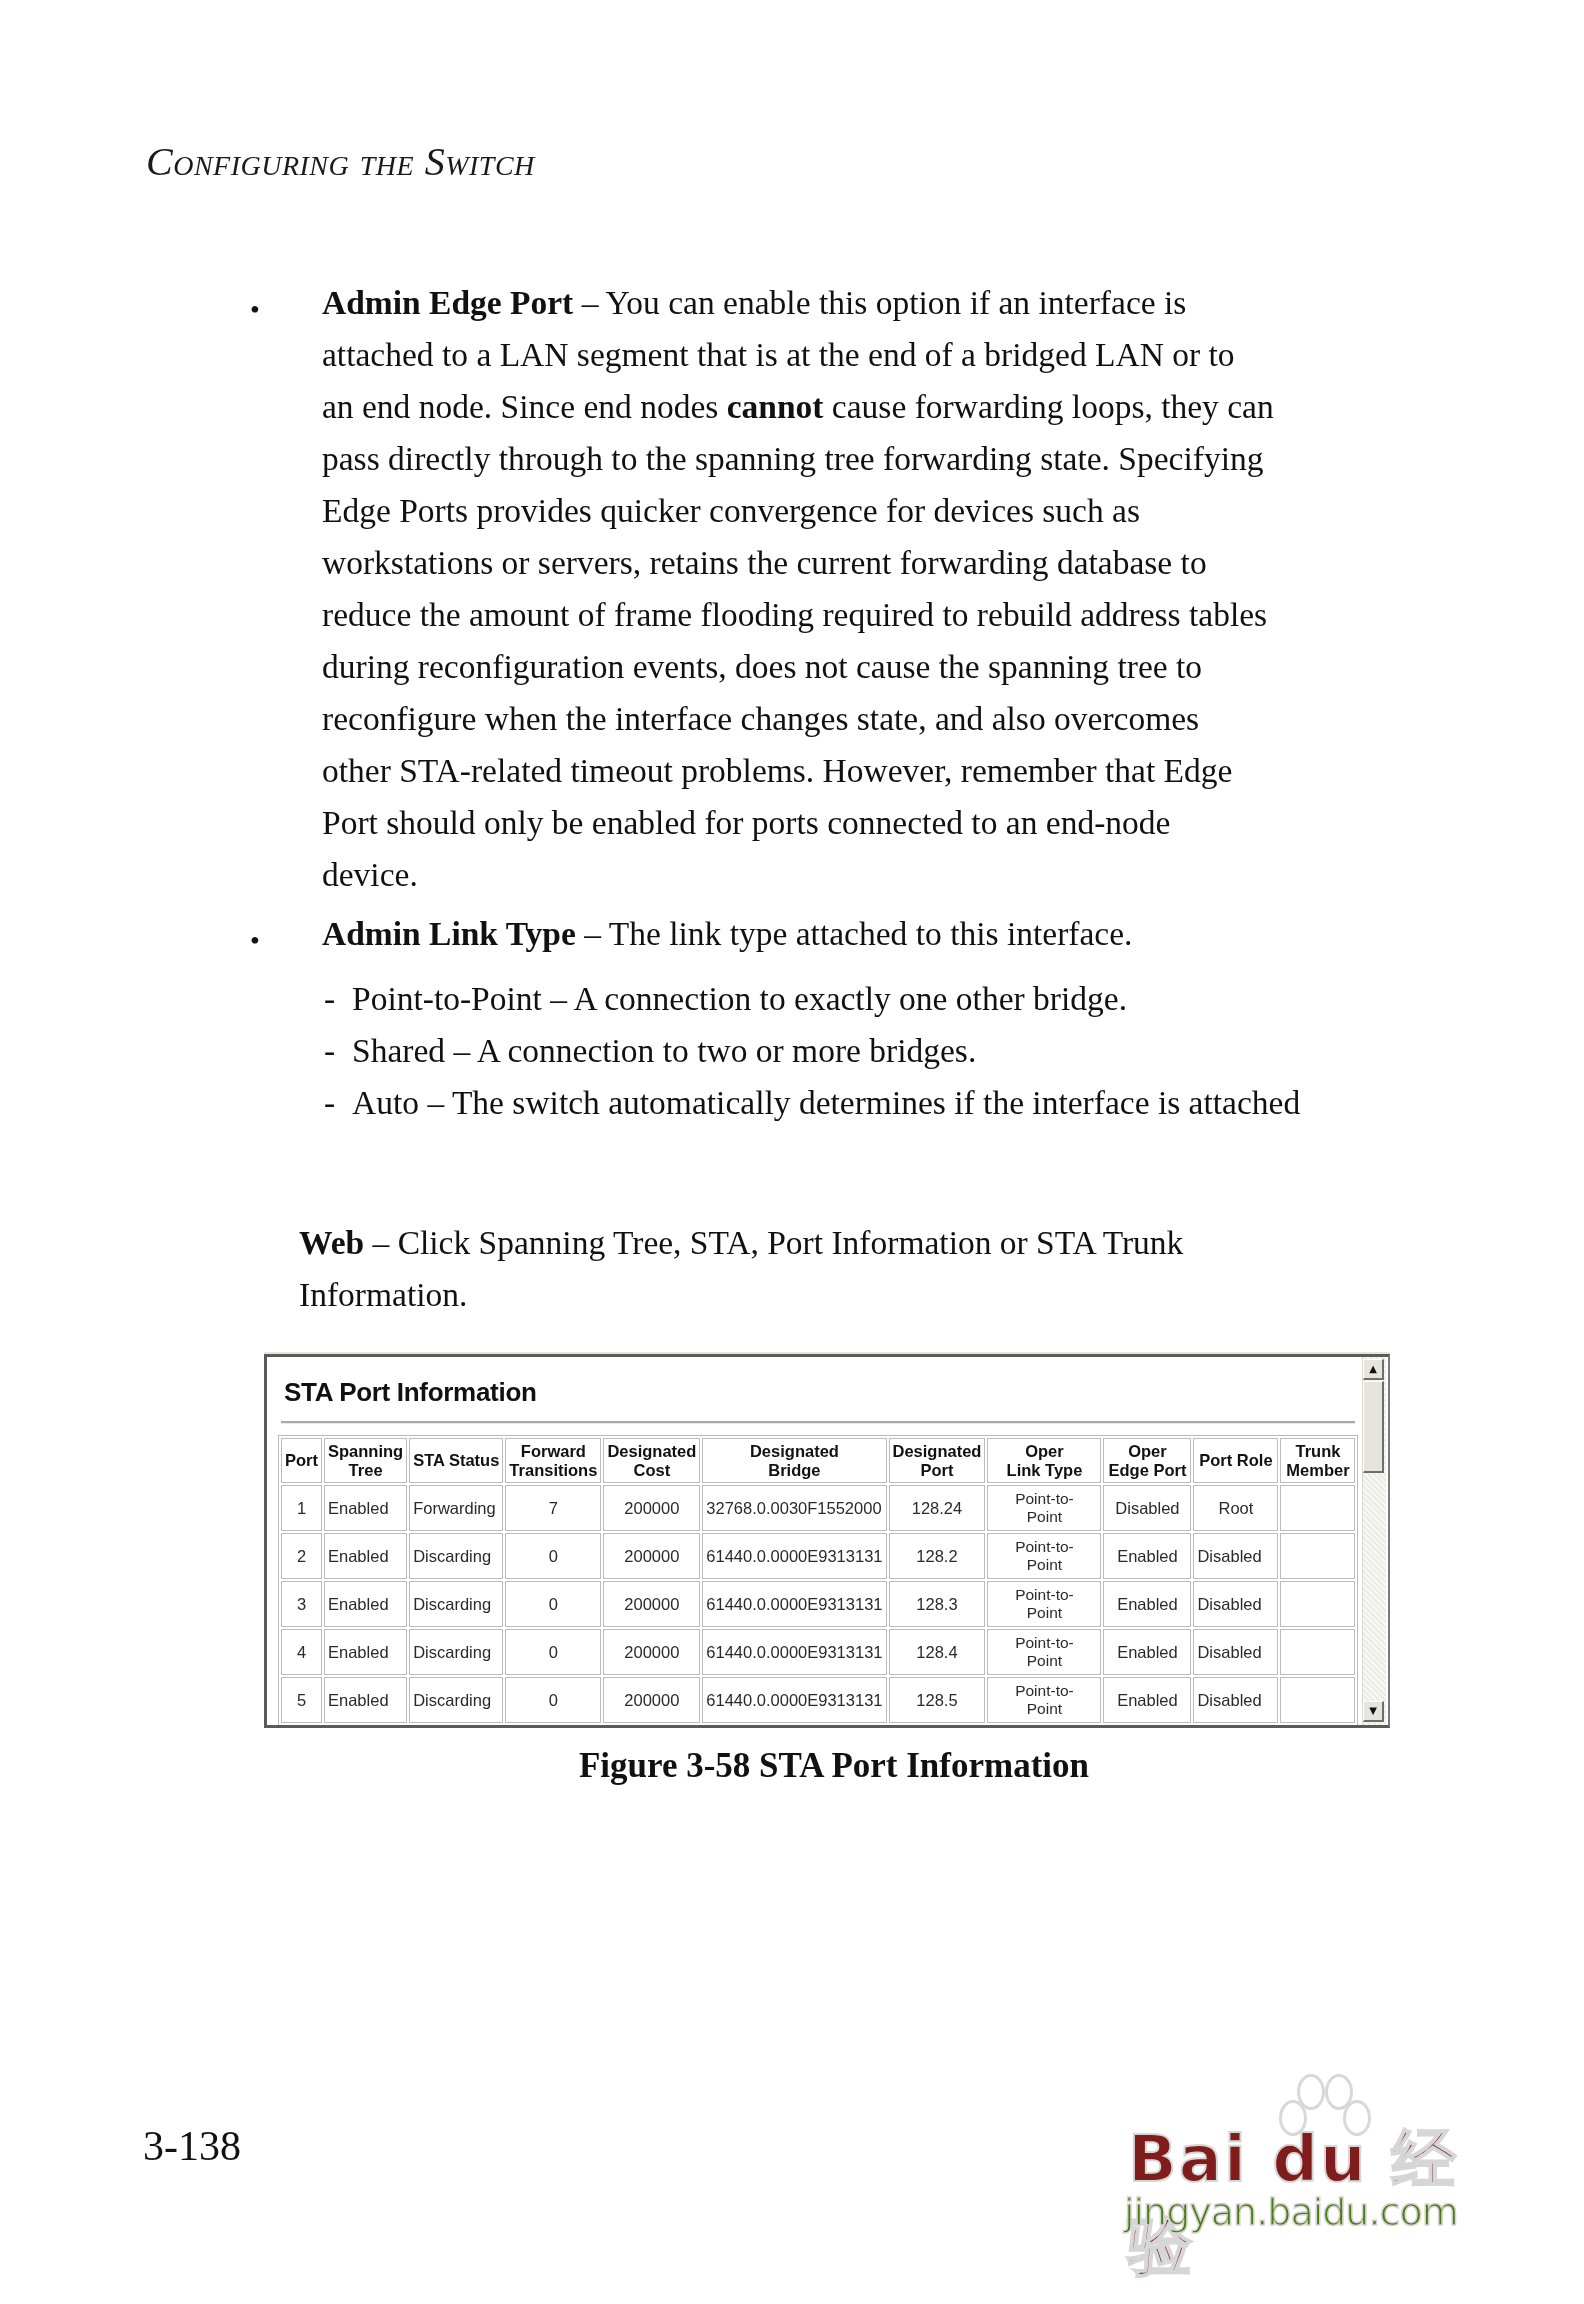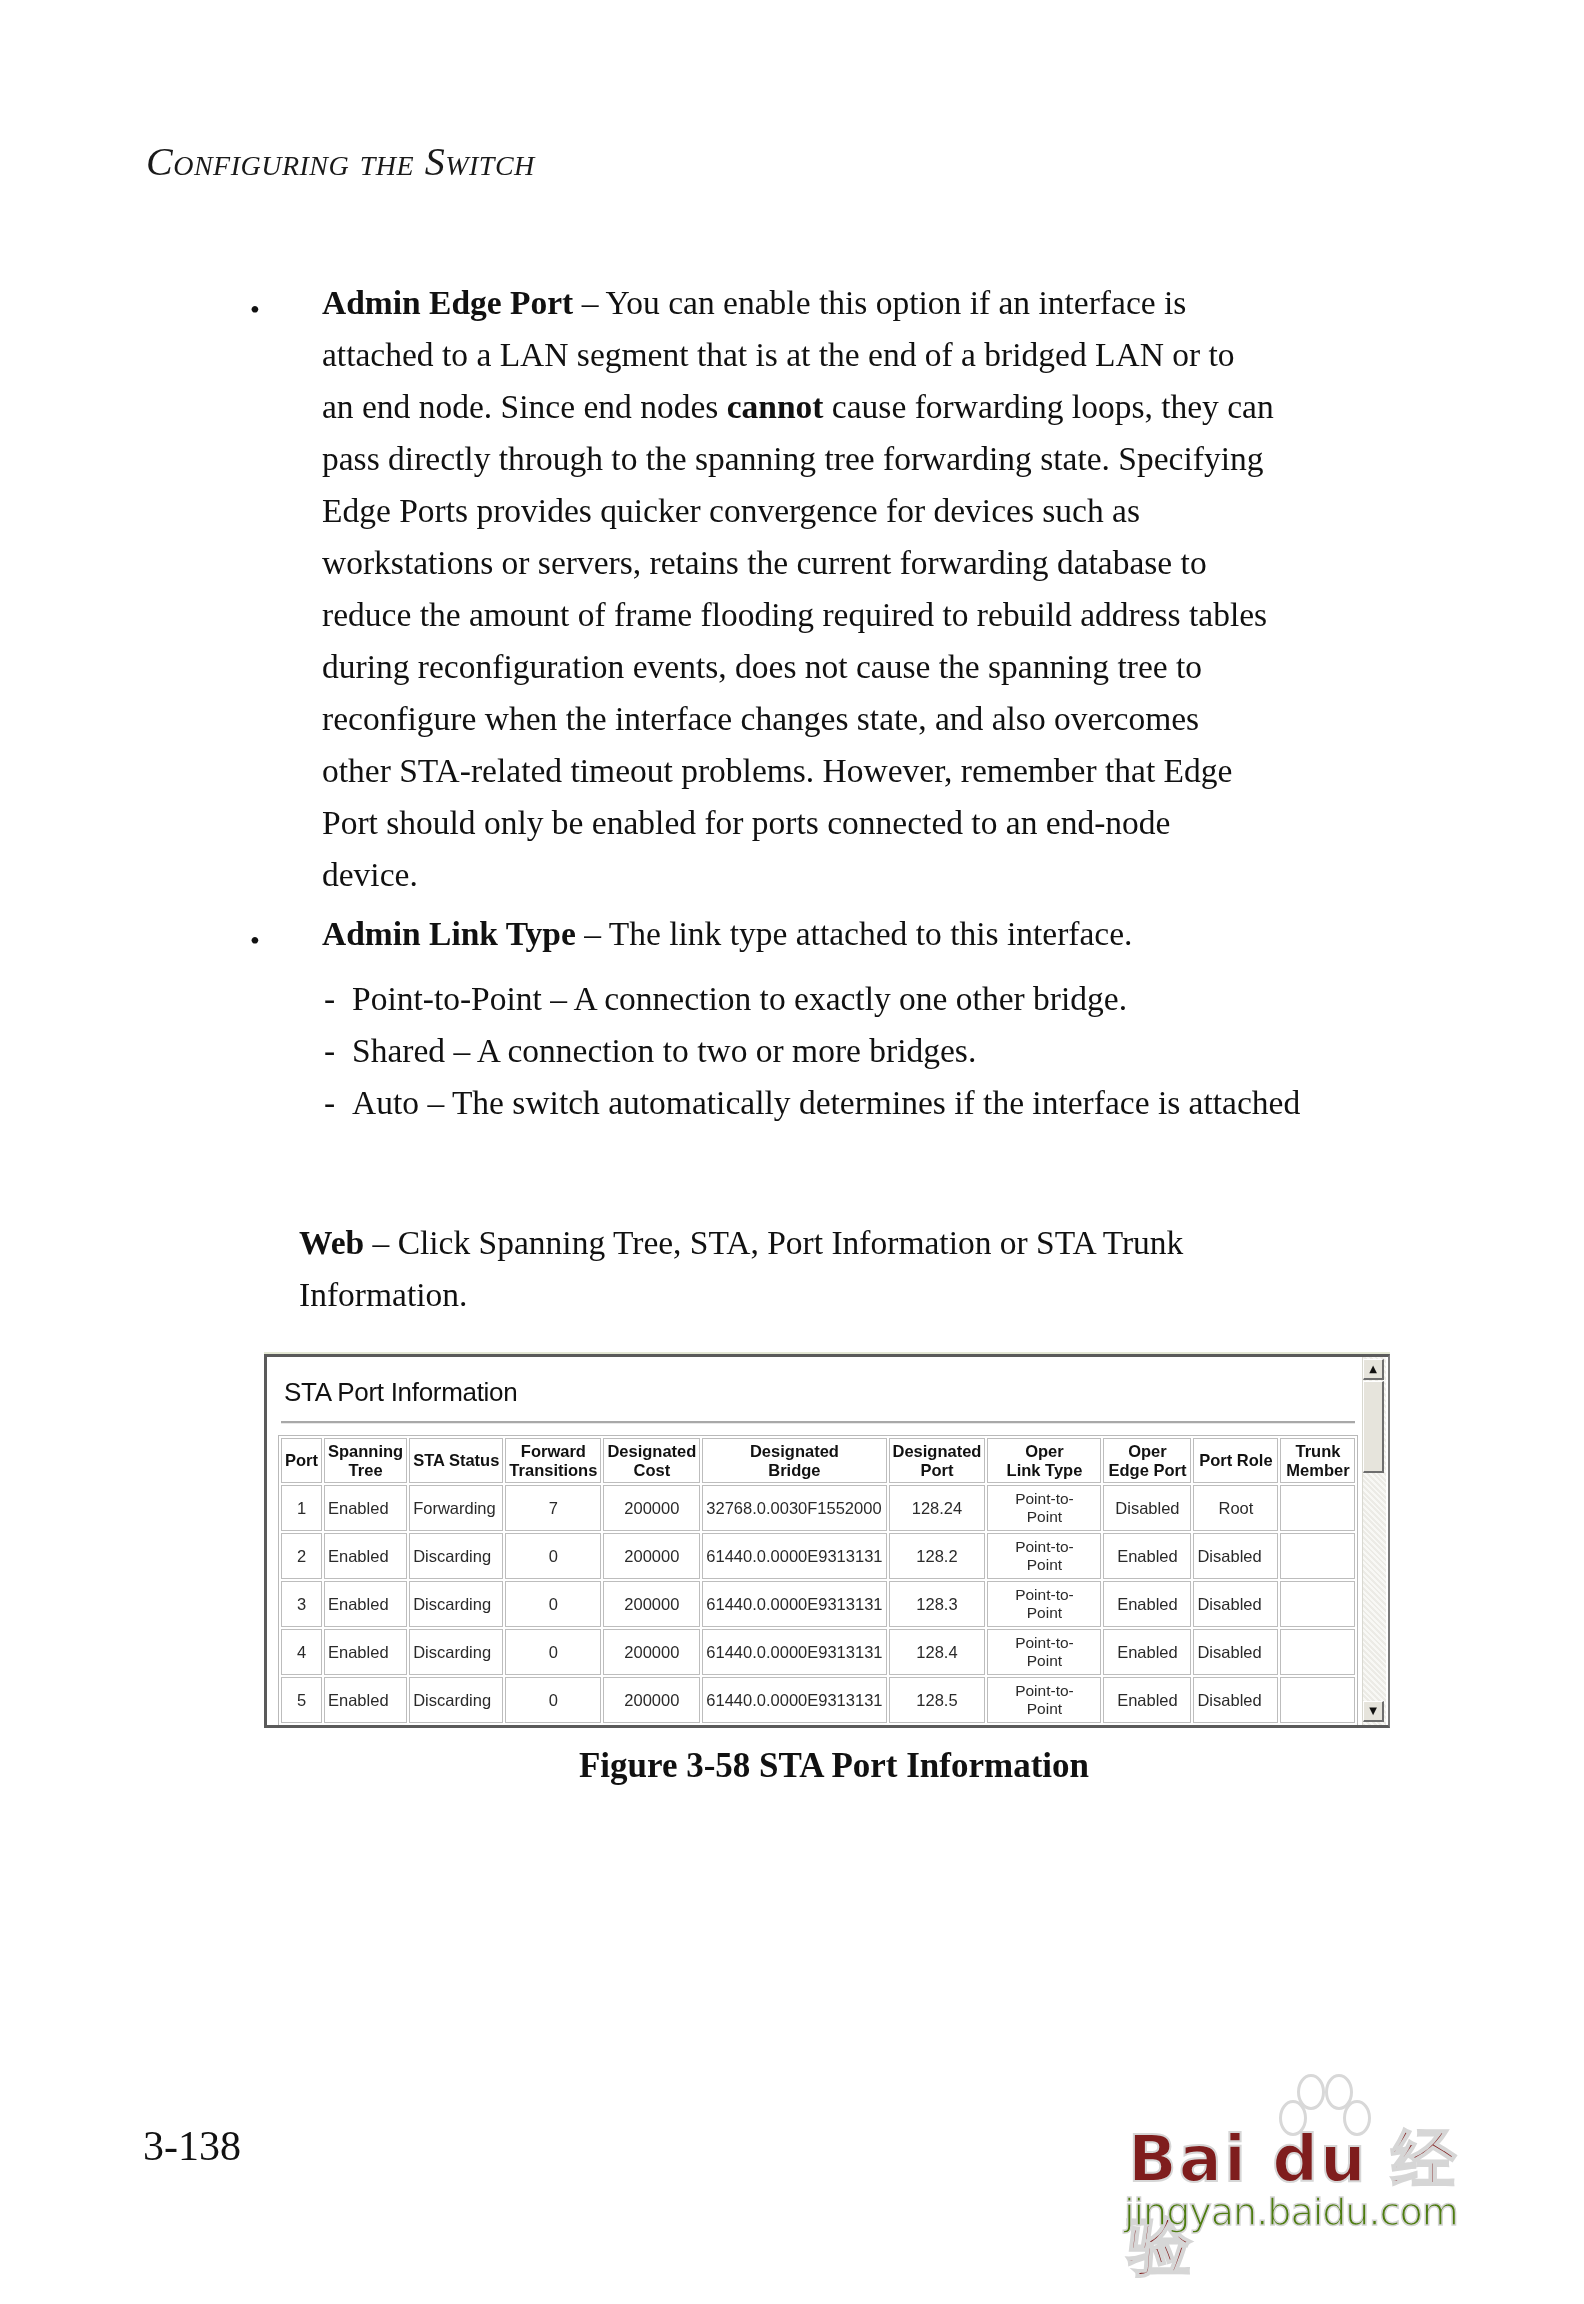--- a/index.html
+++ b/index.html
@@ -20,21 +20,21 @@
 
   .web { left:251px; width:1120px;margin-left:48px; }
 
   
   .frame { position:absolute; left:264px; top:1354px; width:1126px; height:374px;
            border-top:3px solid #5a5a5a; border-left:3px solid #5a5a5a;
            border-right:2px solid #7a7a7a; border-bottom:3px solid #5a5a5a;
            box-sizing:border-box; background:#fff; overflow:hidden;
            box-shadow: 0 -2px 0 #e4e8d4; }
   .sta-title { position:absolute; left:17px; top:20px; font-family:"Liberation Sans", "DejaVu Sans", sans-serif;
-               font-weight:normal; font-size:26px; color:#111; letter-spacing:-0.3px; }
+               font-weight:bold; font-size:26px; color:#111; letter-spacing:-0.3px; }
   .title-rule { position:absolute; left:14px; top:64px; width:1074px; height:2px;
                 background:#a8a8a8; border-bottom:1px solid #e8e8e8; }
 
   table.sta { position:absolute; left:11px; top:78px; border-collapse:separate; border-spacing:2px;
               background:#ffffff; border:1px solid #b9b9b9;
               font-family:"Liberation Sans", "DejaVu Sans", sans-serif; font-size:16.5px; color:#2a2a2a; }
   table.sta th, table.sta td { border:1px solid #bdbdbd; padding:0 3px; white-space:nowrap; }
   table.sta th { height:43px; font-weight:bold; font-size:16.5px; color:#111; line-height:19px; text-align:center; }
   table.sta td { height:44px; line-height:18px; text-align:center; }
   table.sta td.left { text-align:left; }

